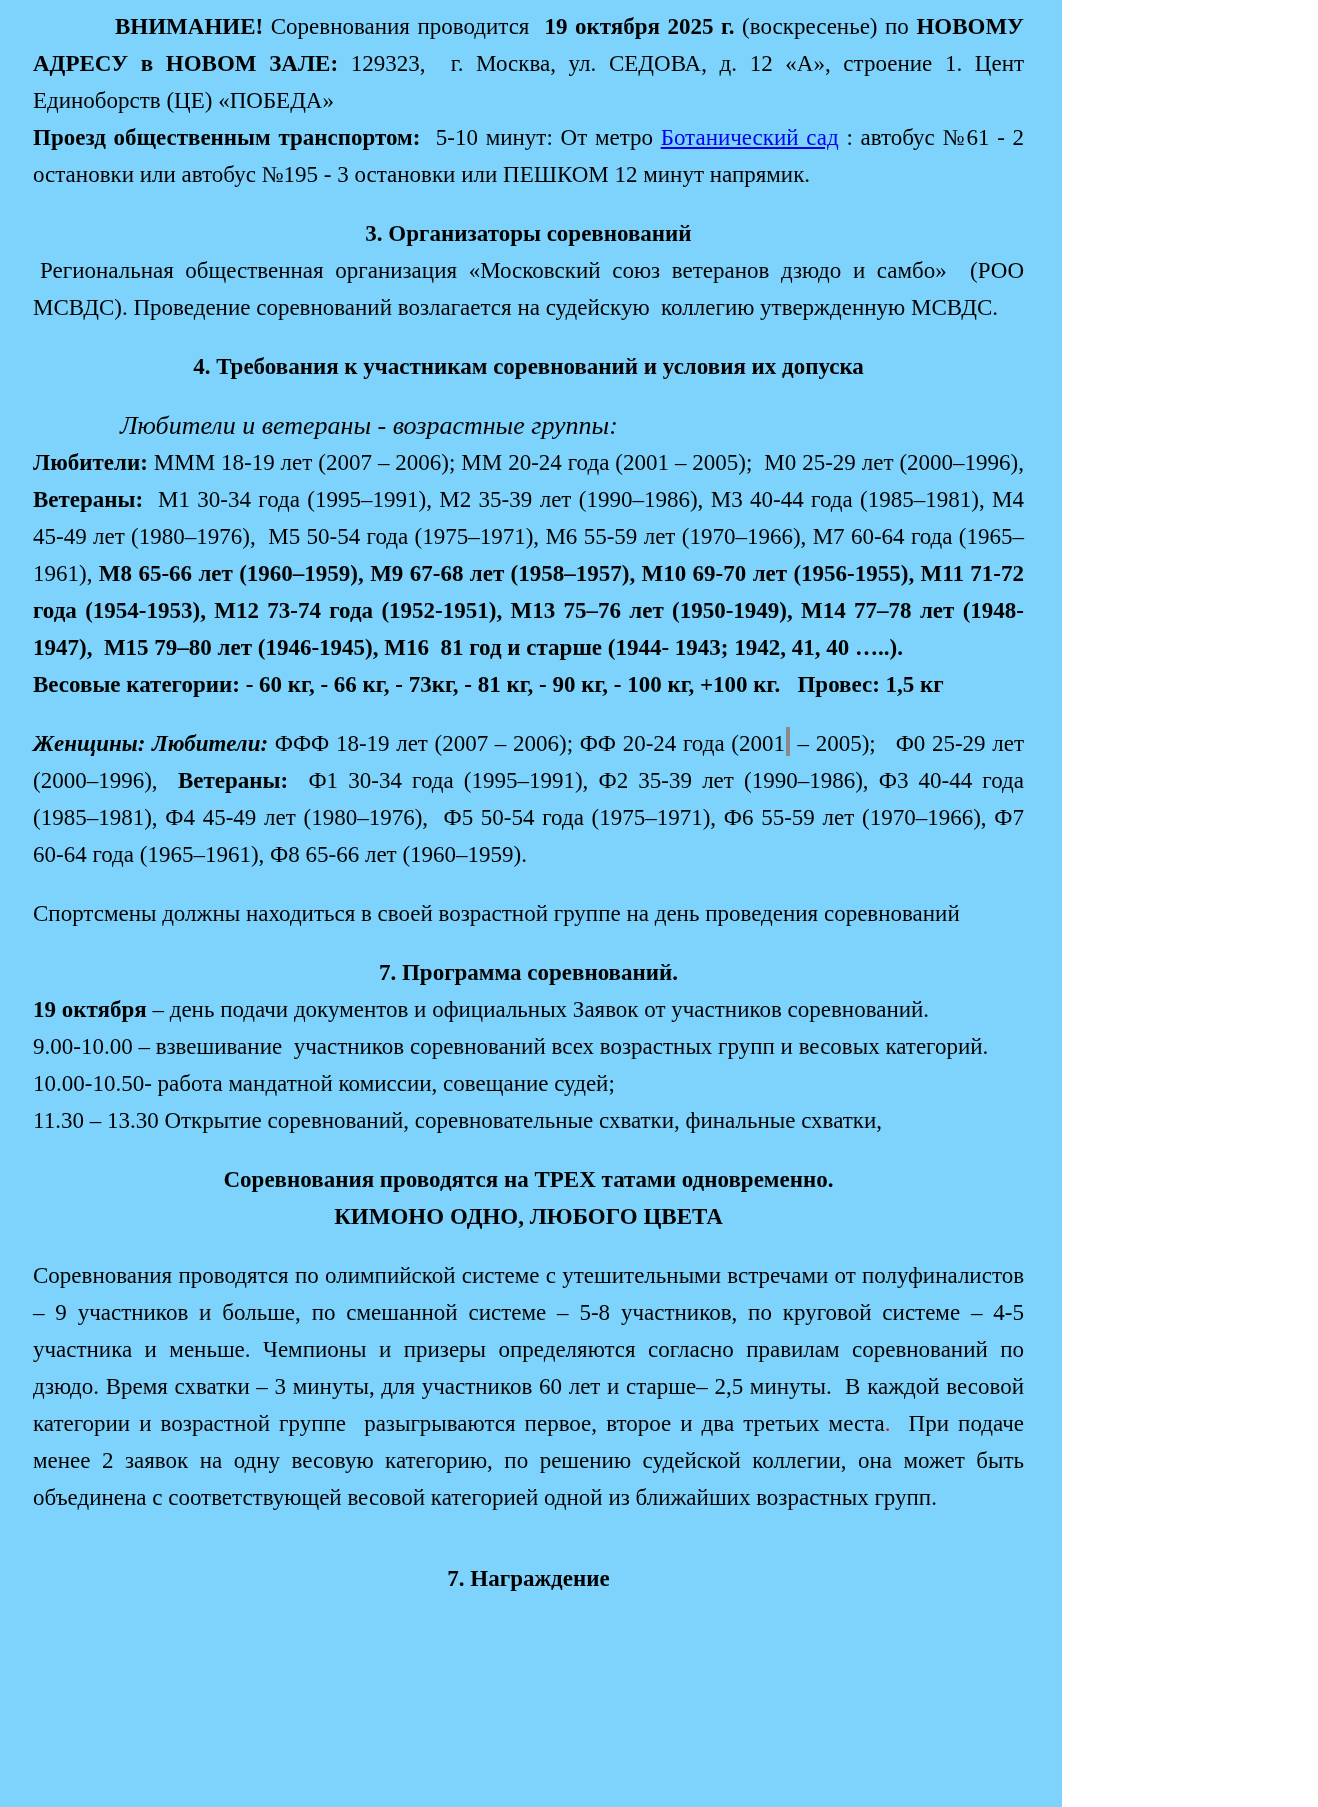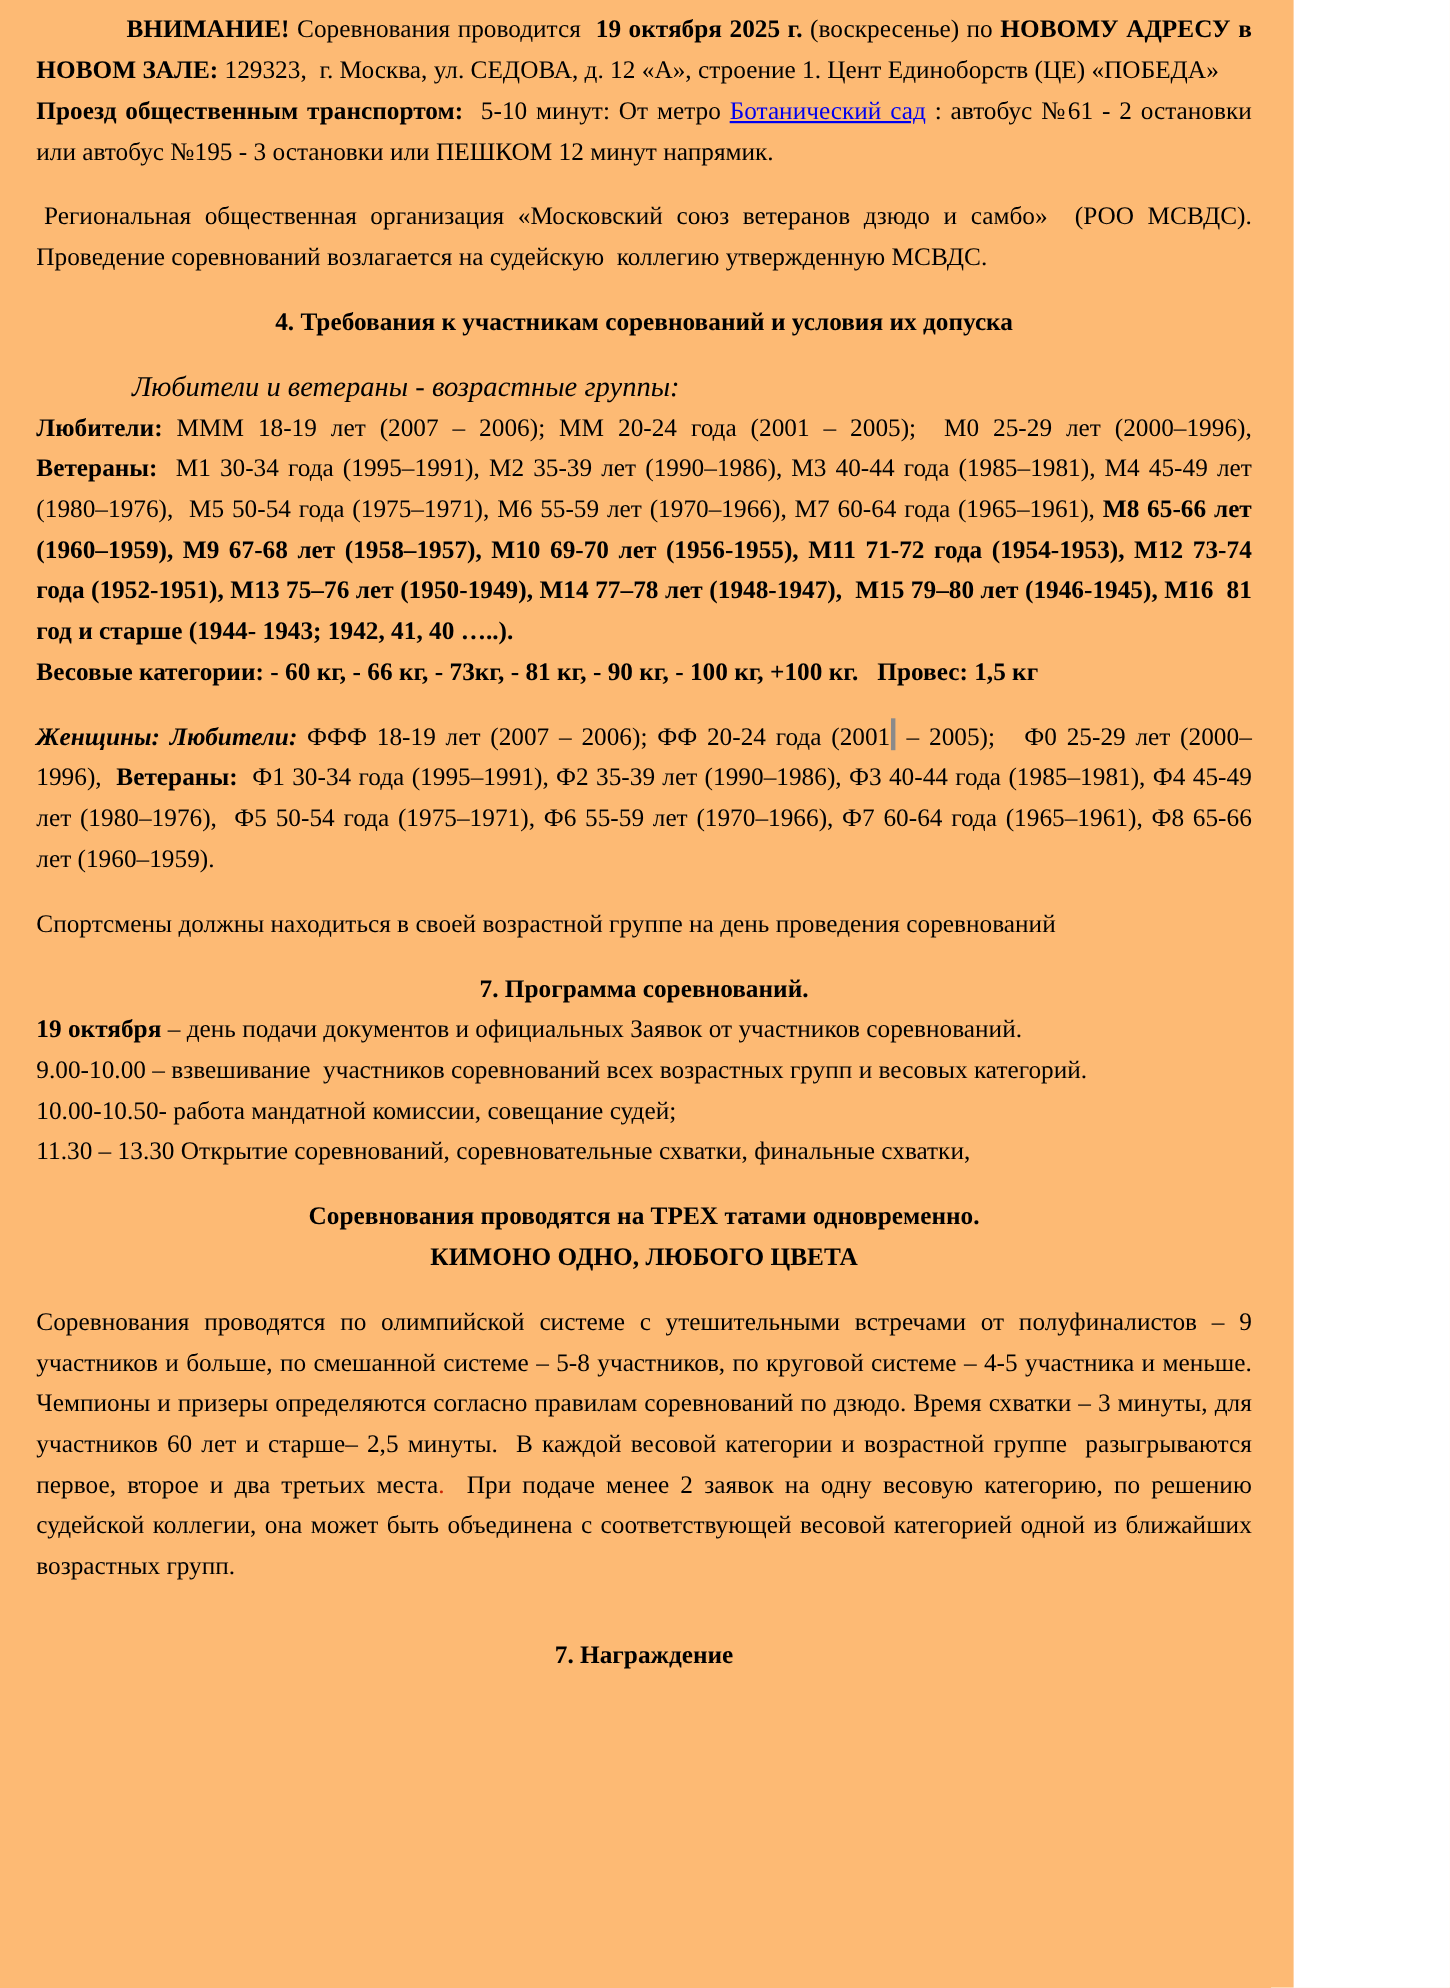--- a/index.html
+++ b/index.html
@@ -1,21 +1,21 @@
 <!DOCTYPE html>
 <html><head>
 <meta charset="utf-8">
 <style>
   html,body{margin:0;padding:0;background:#ffffff;}
   .page{
     position:relative;
-    width:1176px;height:1807px;
+    width:1062px;height:1807px;
     box-sizing:border-box;
     padding:8px 38px 0 33px;
-    background:#fdba74;
+    background:#7dd3fc;
     font-family:"Liberation Serif","DejaVu Serif",serif;
     font-size:23px;line-height:37px;color:#000000;
     overflow:hidden;
   }
   .para{margin:0;}
   .blank{height:22px;}
   .justify{text-align:justify;}
   .center{text-align:center;}
   .indent-first{text-indent:82px;}
   .indent-tiny{text-indent:7px;}
@@ -29,20 +29,21 @@
   .page-number{position:absolute;top:1716px;left:1242px;font-size:23px;}
 </style>
 </head>
 <body>
 
 <div class="page">
   <div>
       <div class="para justify indent-first"><span class="b">ВНИМАНИЕ!</span><span class=""> Соревнования проводится &nbsp;</span><span class="b">19 октября 2025 г.</span><span class=""> (воскресенье) по </span><span class="b">НОВОМУ АДРЕСУ в НОВОМ ЗАЛЕ:</span><span class=""> 129323,&nbsp; г. Москва, ул. СЕДОВА, д. 12 «А», строение 1. Цент Единоборств (ЦЕ) «ПОБЕДА»</span></div>
       <div class="para justify"><span class="b">Проезд общественным транспортом:</span><span class="">&nbsp; 5-10 минут: От метро </span><a href="#" class="doclink" style="color: rgb(0, 0, 238);">Ботанический сад</a><span class=""> : автобус №61 - 2 остановки или автобус №195 - 3 остановки или ПЕШКОМ 12 минут напрямик.</span></div>
       <div class="blank"></div>
+      <div class="para center"><span class="b">3. Организаторы соревнований</span></div>
       <div class="para justify indent-tiny"><span class="">Региональная общественная организация «Московский союз ветеранов дзюдо и самбо»&nbsp; (РОО МСВДС). Проведение соревнований возлагается на судейскую&nbsp; коллегию утвержденную МСВДС.</span></div>
       <div class="blank"></div>
       <div class="para center"><span class="b">4. Требования к участникам соревнований и условия их допуска</span></div>
       <div class="blank"></div>
       <div class="para italic-lead"><span class="i">Любители и ветераны - возрастные группы:</span></div>
       <div class="para justify"><span class="b">Любители:</span><span class=""> МММ 18-19 лет (2007 – 2006); ММ 20-24 года (2001 – 2005);&nbsp; М0 25-29 лет (2000–1996), </span><span class="b">Ветераны:</span><span class="">&nbsp; М1 30-34 года (1995–1991), М2 35-39 лет (1990–1986), М3 40-44 года (1985–1981), М4 45-49 лет (1980–1976),&nbsp; М5 50-54 года (1975–1971), М6 55-59 лет (1970–1966), М7 60-64 года (1965–1961), </span><span class="b">М8 65-66 лет (1960–1959), М9 67-68 лет (1958–1957), М10 69-70 лет (1956-1955), М11 71-72 года (1954-1953), М12 73-74 года (1952-1951), М13 75–76 лет (1950-1949), М14 77–78 лет (1948-1947),&nbsp; М15 79–80 лет (1946-1945), М16&nbsp; 81 год и старше (1944- 1943; 1942, 41, 40 …..).</span></div>
       <div class="para"><span class="b">Весовые категории: - 60 кг, - 66 кг, - 73кг, - 81 кг, - 90 кг, - 100 кг, +100 кг.&nbsp;&nbsp; Провес: 1,5 кг</span></div>
       <div class="blank"></div>
       <div class="para justify"><span class="bi">Женщины: Любители:</span><span class=""> ФФФ 18-19 лет (2007 – 2006); ФФ 20-24 года (2001</span><span class="cursor" style="background: rgb(138, 138, 138);"></span><span class=""> – 2005);&nbsp;&nbsp; Ф0 25-29 лет (2000–1996),&nbsp; </span><span class="b">Ветераны:</span><span class="">&nbsp; Ф1 30-34 года (1995–1991), Ф2 35-39 лет (1990–1986), Ф3 40-44 года (1985–1981), Ф4 45-49 лет (1980–1976),&nbsp; Ф5 50-54 года (1975–1971), Ф6 55-59 лет (1970–1966), Ф7 60-64 года (1965–1961), Ф8 65-66 лет (1960–1959).</span></div>
       <div class="blank"></div>

